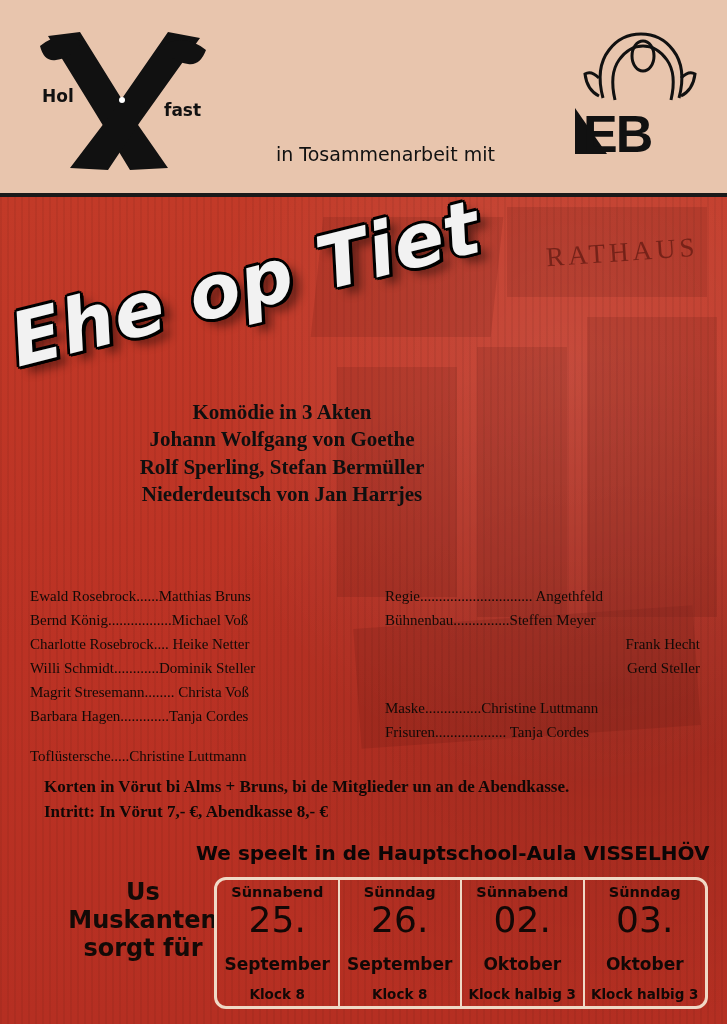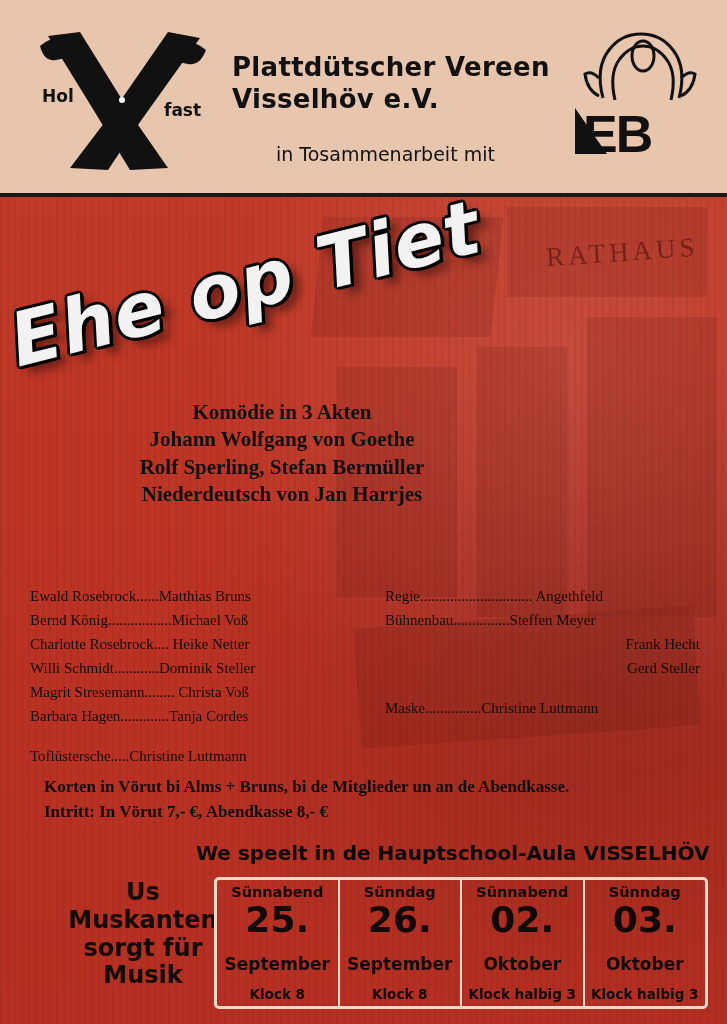--- a/index.html
+++ b/index.html
@@ -146,37 +146,37 @@
     font-family:"DejaVu Sans", sans-serif;
     font-weight:700;color:#130a07;
     font-size:24px;line-height:1.16;
   }
 
   
   .dates{
     position:absolute;left:214px;top:680px;
     width:494px;height:132px;
     border:3px solid #f0d9c6;
-    border-radius:5px;
+    border-radius:12px;
     display:flex;
     background:transparent;
     box-sizing:border-box;
   }
   .date-box{
     flex:1;
     border-right:2px solid #f0d9c6;
     display:flex;flex-direction:column;align-items:center;justify-content:center;
     font-family:"DejaVu Sans", sans-serif;
     color:#120806;
     padding:4px 2px;
     box-sizing:border-box;
   }
   .date-box:last-child{border-right:none;}
   .d-weekday{font-size:14.5px;font-weight:700;}
-  .d-day{font-size:36px;font-weight:700;line-height:1.05;margin:1px 0 16px;}
+  .d-day{font-size:36px;font-weight:400;line-height:1.05;margin:1px 0 16px;}
   .d-month{font-size:17px;font-weight:700;line-height:1.1;}
   .d-time{font-size:13.5px;font-weight:700;margin-top:12px;white-space:nowrap;text-align:center;}
 
   .divider{
     position:absolute;top:193px;left:0;width:727px;height:4px;background:#1a1a1a;
   }
 </style>
 </head>
 <body>
 
@@ -191,24 +191,20 @@
       <g fill="#111">
         <path d="M22 28 q22 -18 42 -4 q-10 16 -26 18 q-12 2 -16 -14 Z"></path>
         <path d="M188 32 q-22 -18 -44 -4 q10 16 26 18 q12 2 18 -14 Z"></path>
       </g>
       <circle cx="104" cy="82" r="3" fill="#fff"></circle>
     </svg>
     <div style="position:absolute;left:24px;top:68px;font-family:'DejaVu Sans',sans-serif;font-weight:700;font-size:17px;color:#111;">Hol</div>
     <div style="position:absolute;left:146px;top:82px;font-family:'DejaVu Sans',sans-serif;font-weight:700;font-size:17px;color:#111;text-align:right;">fast</div>
   </div>
 
-  <div class="club-name">
-    <div>Plattdütscher Vereen</div>
-    <div>Visselhöv e.V.</div>
-  </div>
 
   <div class="coop">in Tosammenarbeit mit</div>
 
   <div class="leb-logo">
     <svg width="140" height="150" viewBox="0 0 140 150">
       <g fill="none" stroke="#111" stroke-width="3">
         <path d="M30 86 q-8 -30 6 -48 q12 -16 32 -16 q20 0 32 16 q14 18 6 48"></path>
         <path d="M42 88 q-6 -26 4 -40 q10 -14 24 -14 q14 0 24 14 q10 14 4 40"></path>
         <path d="M26 84 q-12 -6 -14 -22 q6 -4 14 4"></path>
         <path d="M108 84 q12 -6 14 -22 q-6 -4 -14 4"></path>
@@ -257,35 +253,35 @@
       <div class="row">Toflüstersche.....Christine Luttmann</div>
     </div>
     <div class="col-right">
       <div class="row rr">Regie.............................. Angethfeld</div>
       <div class="row rr"></div>
       <div class="row rr">Bühnenbau...............Steffen Meyer</div>
       <div class="row rr r-right">Frank Hecht</div>
       <div class="row rr r-right">Gerd Steller</div>
       <div class="row rr spacer"></div>
       <div class="row rr">Maske...............Christine Luttmann</div>
+      <div class="row rr">Frisuren................... Tanja Cordes</div>
     </div>
   </div>
 
   <div class="info">
     <div>Korten in Vörut bi Alms + Bruns, bi de Mitglieder un an de Abendkasse.</div>
     <div>Intritt: In Vörut 7,- €, Abendkasse 8,- €</div>
   </div>
 
   <div class="venue">We speelt in de Hauptschool-Aula VISSELHÖV</div>
 
   <div class="music">
     <div>Us</div>
     <div>Muskanten</div>
     <div>sorgt für</div>
-    <div>Musik</div>
   </div>
 
   <div class="dates">
 
     <div class="date-box">
       <div class="d-weekday">Sünnabend</div>
       <div class="d-day">25.</div>
       <div class="d-month">September</div>
       <div class="d-time">Klock 8</div>
     </div>

